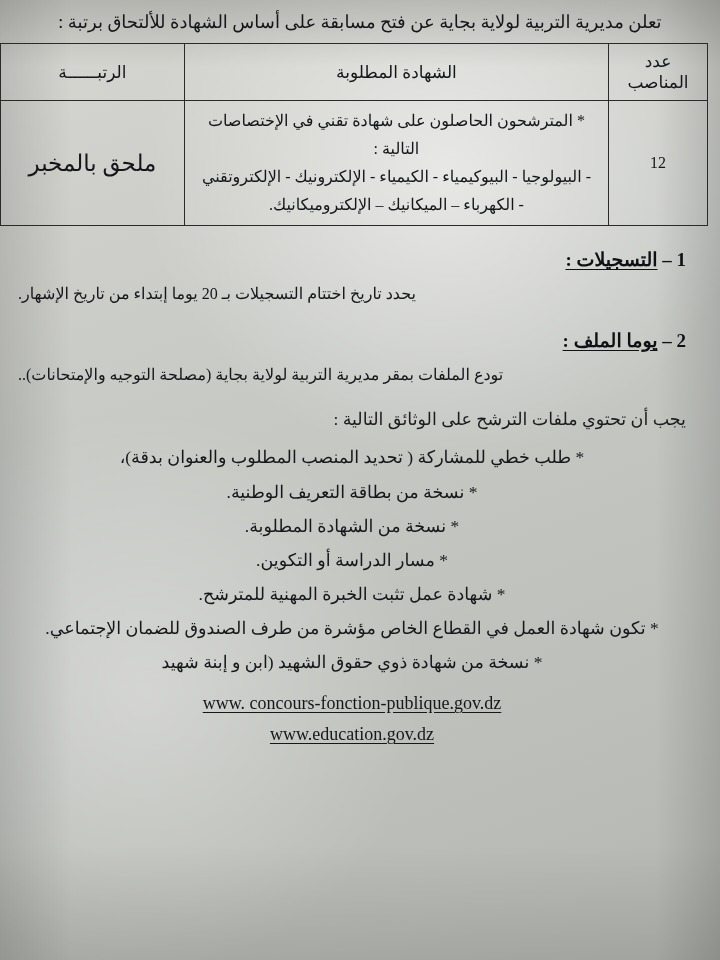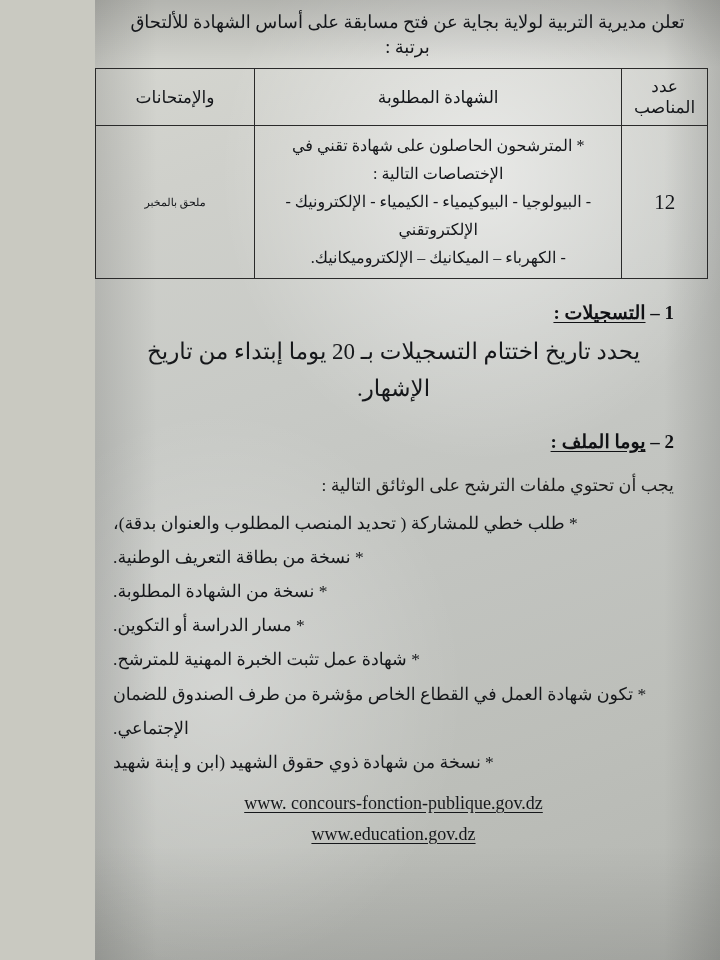--- a/index.html
+++ b/index.html
@@ -10,21 +10,21 @@
     width: 720px;
     height: 960px;
     overflow: hidden;
     background: #c9c9c1;
     font-family: "Liberation Serif", "DejaVu Serif", serif;
   }
 
   
   #sheet {
     position: relative;
-    width: 625px;
+    width: 720px;
     height: 960px;
     background:
       radial-gradient(ellipse 70% 50% at 62% 18%, rgba(255,255,255,0.55) 0%, rgba(255,255,255,0.0) 60%),
       radial-gradient(ellipse 60% 45% at 20% 72%, rgba(255,255,255,0.30) 0%, rgba(255,255,255,0.0) 65%),
       linear-gradient(160deg, #d7d8d2 0%, #cfd0cb 18%, #c8cac6 38%, #c2c4c0 58%, #bcbeb9 78%, #b4b6b1 100%);
     color: #1c1c1c;
     overflow: hidden;
   }
   
   #sheet::after {
@@ -79,63 +79,63 @@
   .col-rank { width: 26%; }
   .col-cert { width: 60%; }
   .col-count { width: 14%; }
   td.cert {
     text-align: center;
     line-height: 1.75;
     font-size: 16px;
     padding: 8px 10px 10px 10px;
   }
   td.cert .line { display: block; }
-  td.count { font-size: 21px; }
-  td.rank { font-size: 11px; }
+  td.count { font-size: 16px; }
+  td.rank { font-size: 23px; }
   
   .cut-right { position: relative; }
 
   
   .section {
-    margin: 22px 12px 0 0;
+    margin: 22px 0 0 0;
     padding: 0 34px 0 18px;
   }
   .section-title {
     font-size: 19px;
     font-weight: 700;
     text-align: right;
     margin: 0 0 10px 0;
     color: #101114;
   }
   .section-title .num { font-weight: 700; }
   .section-title .tt {
     text-decoration: underline;
     text-underline-offset: 3px;
   }
   .section-body {
-    font-size: 23px;
+    font-size: 16px;
     line-height: 1.6;
-    text-align: center;
+    text-align: left;
     color: #15171a;
   }
   .section-body p { margin: 0 0 6px 0; }
 
   .intro-line {
     font-size: 17.5px;
     margin: 4px 0 10px 0;
   }
   ul.docs {
     list-style: none;
     margin: 0;
     padding: 0;
   }
   ul.docs li {
     font-size: 17.5px;
     line-height: 1.95;
-    text-align: left;
+    text-align: center;
     color: #15171a;
   }
   .links {
     margin-top: 14px;
     text-align: center;
   }
   .links a, .links .url {
     display: block;
     font-size: 18px;
     color: #15171a;
@@ -155,21 +155,21 @@
   <div class="doc">
 
     <div class="headline">تعلن مديرية التربية لولاية بجاية عن فتح مسابقة على أساس الشهادة للألتحاق برتبة :</div>
 
     <div class="table-wrap">
       <table class="jobs">
         <thead>
           <tr>
             <th class="col-count">عدد المناصب</th>
             <th class="col-cert">الشهادة المطلوبة</th>
-            <th class="col-rank cut-right">والإمتحانات</th>
+            <th class="col-rank cut-right">الرتبــــــة</th>
           </tr>
         </thead>
         <tbody>
           <tr>
             <td class="count">12</td>
             <td class="cert">
               <span class="line">* المترشحون الحاصلون على شهادة تقني في الإختصاصات التالية :</span>
               <span class="line">- البيولوجيا - البيوكيمياء - الكيمياء - الإلكترونيك -  الإلكتروتقني</span>
               <span class="line">- الكهرباء – الميكانيك – الإلكتروميكانيك.</span>
             </td>
@@ -187,20 +187,23 @@
       <div class="section-body">
         <p>يحدد تاريخ اختتام التسجيلات بـ 20 يوما إبتداء من تاريخ الإشهار.</p>
       </div>
     </div>
 
     <div class="section">
       <div class="section-title">
         <span class="num">2 –</span>
         <span class="tt">يوما الملف :</span>
       </div>
+      <div class="section-body">
+        <p>تودع الملفات بمقر مديرية التربية لولاية بجاية (مصلحة التوجيه والإمتحانات)..</p>
+      </div>
     </div>
 
     <div class="section">
       <div class="intro-line">يجب أن تحتوي ملفات الترشح على الوثائق التالية :</div>
       <ul class="docs">
         <li>* طلب خطي للمشاركة ( تحديد المنصب المطلوب والعنوان بدقة)،</li>
         <li>* نسخة من بطاقة التعريف الوطنية.</li>
         <li>* نسخة من الشهادة المطلوبة.</li>
         <li>* مسار الدراسة أو التكوين.</li>
         <li>* شهادة عمل تثبت الخبرة المهنية للمترشح.</li>

